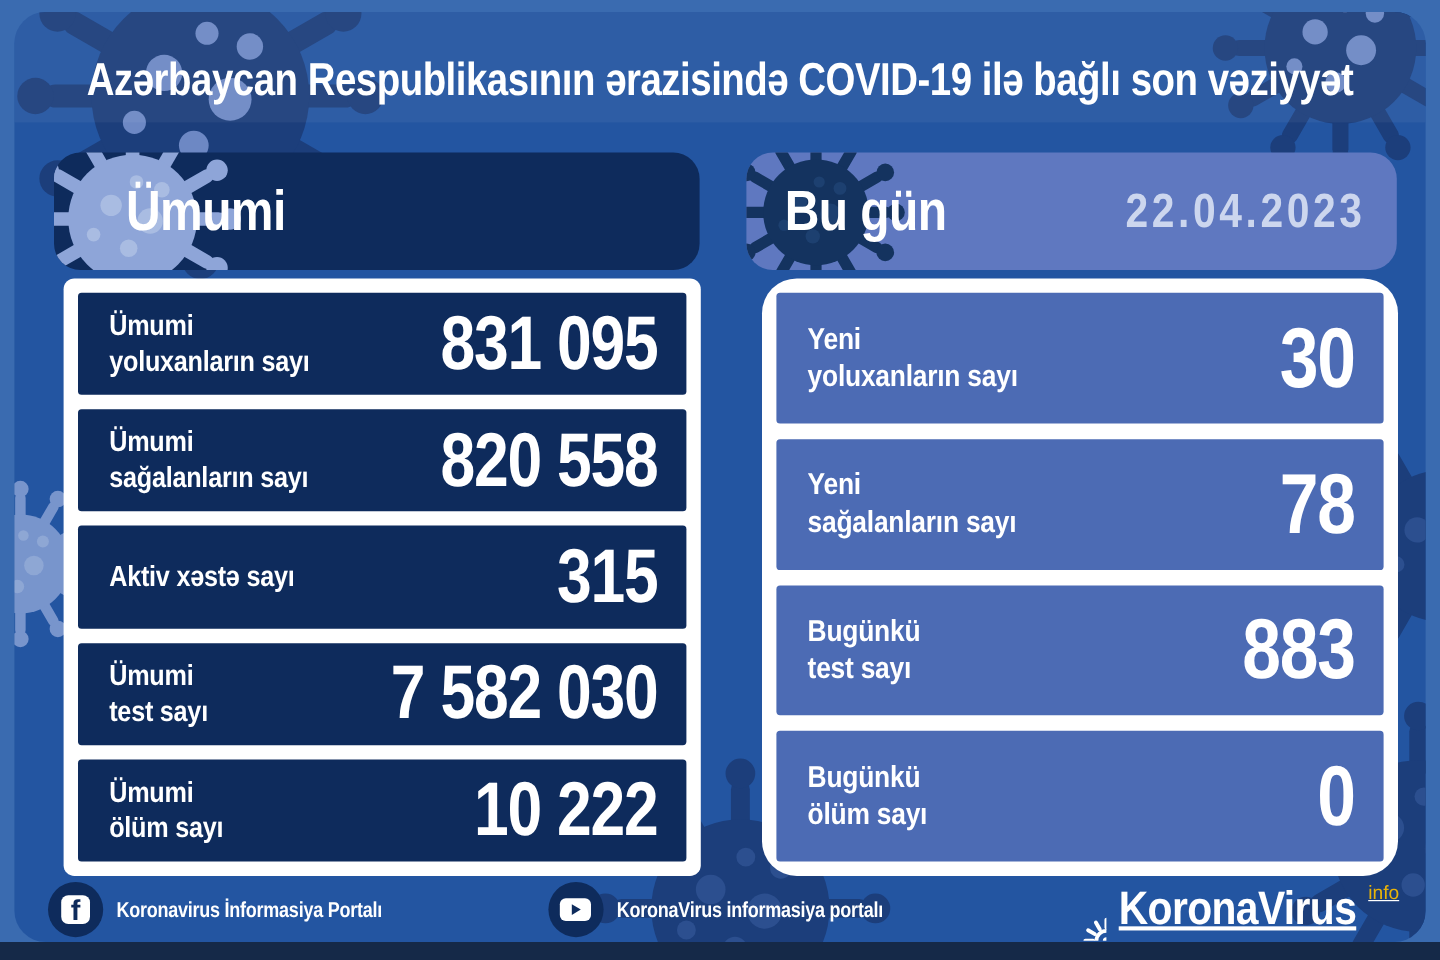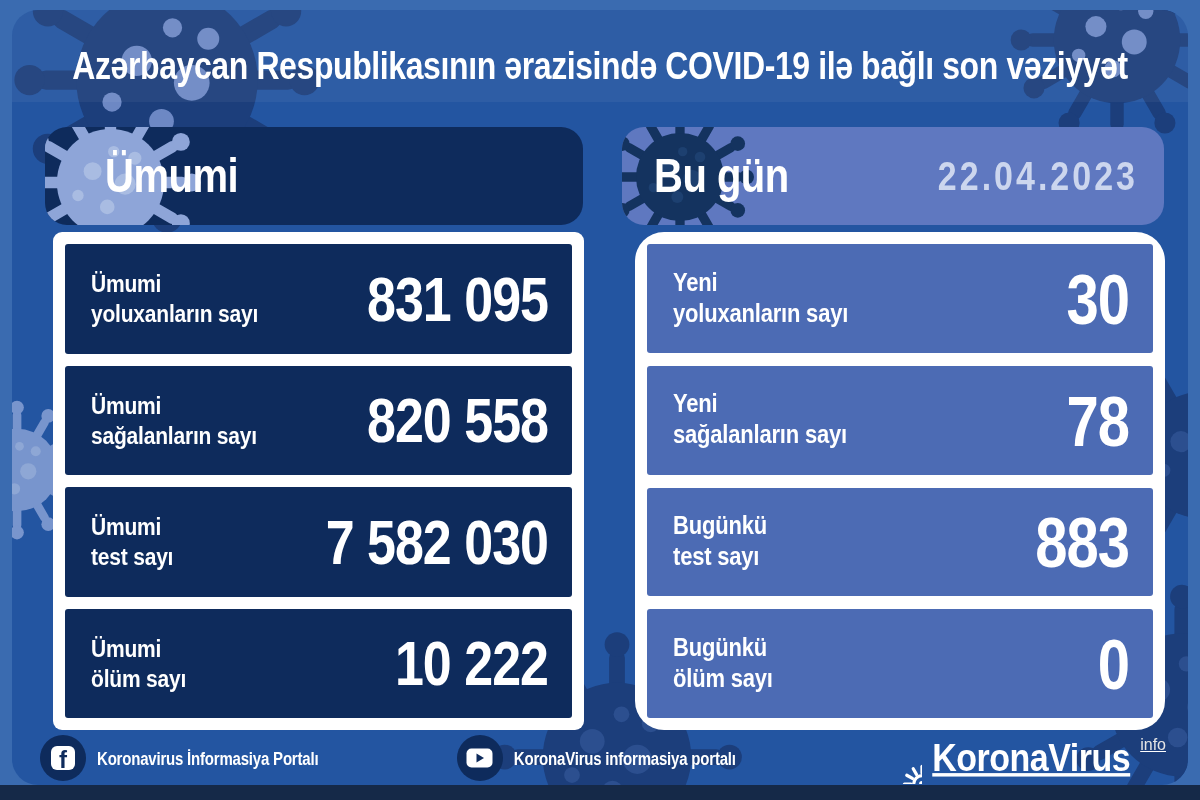--- a/index.html
+++ b/index.html
@@ -87,21 +87,21 @@
   .slabel{
     color:#fff;font-weight:bold;font-size:15px;letter-spacing:-0.2px;white-space:nowrap;
     transform:scaleY(1.2);transform-origin:left center;
   }
   .brand{display:flex;align-items:flex-start;gap:10px;flex:0 0 auto;color:#fff;text-decoration:underline;}
   .brand-icon{margin-top:3px;}
   .brand-name{
     font-weight:bold;font-size:34px;letter-spacing:-0.5px;line-height:48px;
     transform:scaleY(1.15);transform-origin:left center;
   }
-  .brand-suffix{font-size:16px;color:#e5e5e5;margin-top:3px;}
+  .brand-suffix{font-size:16px;color:#eab308;margin-top:3px;}
 </style>
 </head>
 <body>
 
 <svg width="0" height="0" style="position:absolute" aria-hidden="true">
   <defs>
     <symbol id="virus" viewBox="-60 -60 120 120">
       <g stroke="currentColor" stroke-width="7" stroke-linecap="round">
         <line x1="30" y1="0" x2="44" y2="0"></line>
           <line x1="26" y1="15" x2="38.1" y2="22"></line>
@@ -211,20 +211,27 @@
       </div>
       <div class="srow dark">
         <div class="srow-label">
           <span>Ümumi</span>
           <span>sağalanların sayı</span>
         </div>
         <div class="srow-value">820 558</div>
       </div>
       <div class="srow dark">
         <div class="srow-label">
+          <span>Aktiv xəstə sayı</span>
+
+        </div>
+        <div class="srow-value">315</div>
+      </div>
+      <div class="srow dark">
+        <div class="srow-label">
           <span>Ümumi</span>
           <span>test sayı</span>
         </div>
         <div class="srow-value">7 582 030</div>
       </div>
       <div class="srow dark">
         <div class="srow-label">
           <span>Ümumi</span>
           <span>ölüm sayı</span>
         </div>

